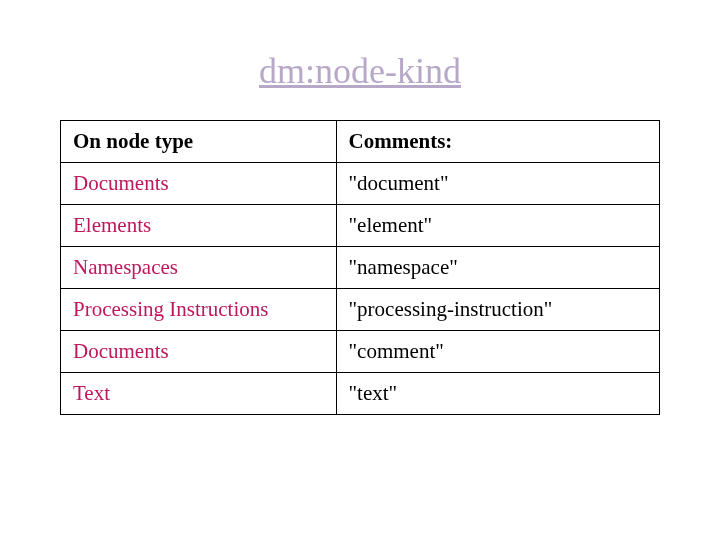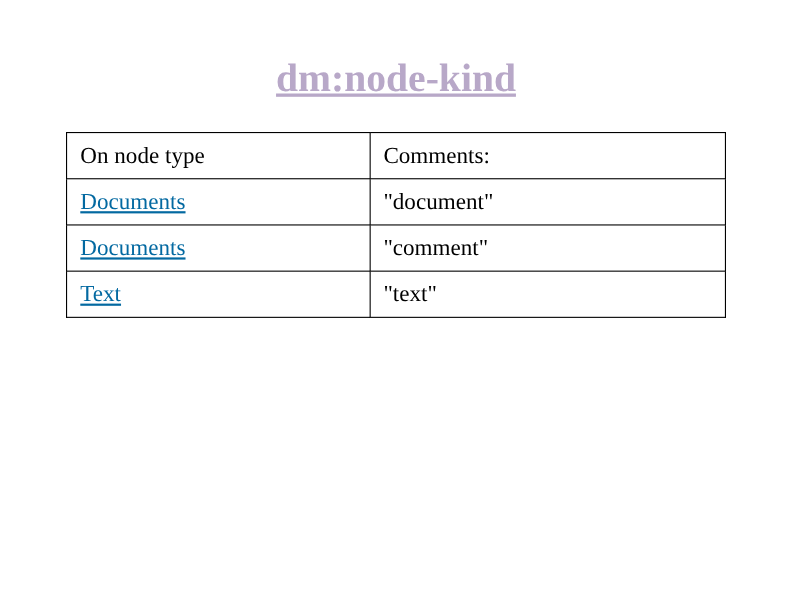--- a/index.html
+++ b/index.html
@@ -13,40 +13,39 @@
       background: #ffffff;
       font-family: "Times New Roman", Times, serif;
       padding: 50px 60px 40px 60px;
     }
     .title {
       text-align: center;
       font-size: 36px;
       color: #b8a8c8;
       text-decoration: underline;
       margin-bottom: 28px;
-      font-weight: bold;
+      font-weight: normal;
     }
     table {
       width: 100%;
       border-collapse: collapse;
     }
     td, th {
       border: 1.5px solid #000000;
       padding: 8px 12px;
       font-size: 21px;
       text-align: left;
       font-weight: normal;
       color: #000000;
     }
     th {
-      font-weight: normal;
+      font-weight: bold;
     }
     .link-cell span {
-      color: #0369a1;
-      text-decoration: underline;
+      color: #be185d;
     }
     .col-left {
       width: 46%;
     }
     .col-right {
       width: 54%;
     }
   </style>
 </head>
 <body>
@@ -57,20 +56,32 @@
   <tbody>
       <tr>
     <th class="col-left">On node type</th>
     <th class="col-right">Comments:</th>
   </tr>
   <tr>
     <td class="link-cell"><span>Documents</span></td>
     <td>"document"</td>
   </tr>
   <tr>
+    <td class="link-cell"><span>Elements</span></td>
+    <td>"element"</td>
+  </tr>
+  <tr>
+    <td class="link-cell"><span>Namespaces</span></td>
+    <td>"namespace"</td>
+  </tr>
+  <tr>
+    <td class="link-cell"><span>Processing Instructions</span></td>
+    <td>"processing-instruction"</td>
+  </tr>
+  <tr>
     <td class="link-cell"><span>Documents</span></td>
     <td>"comment"</td>
   </tr>
   <tr>
     <td class="link-cell"><span>Text</span></td>
     <td>"text"</td>
   </tr>
 </tbody>
   </table>
 

